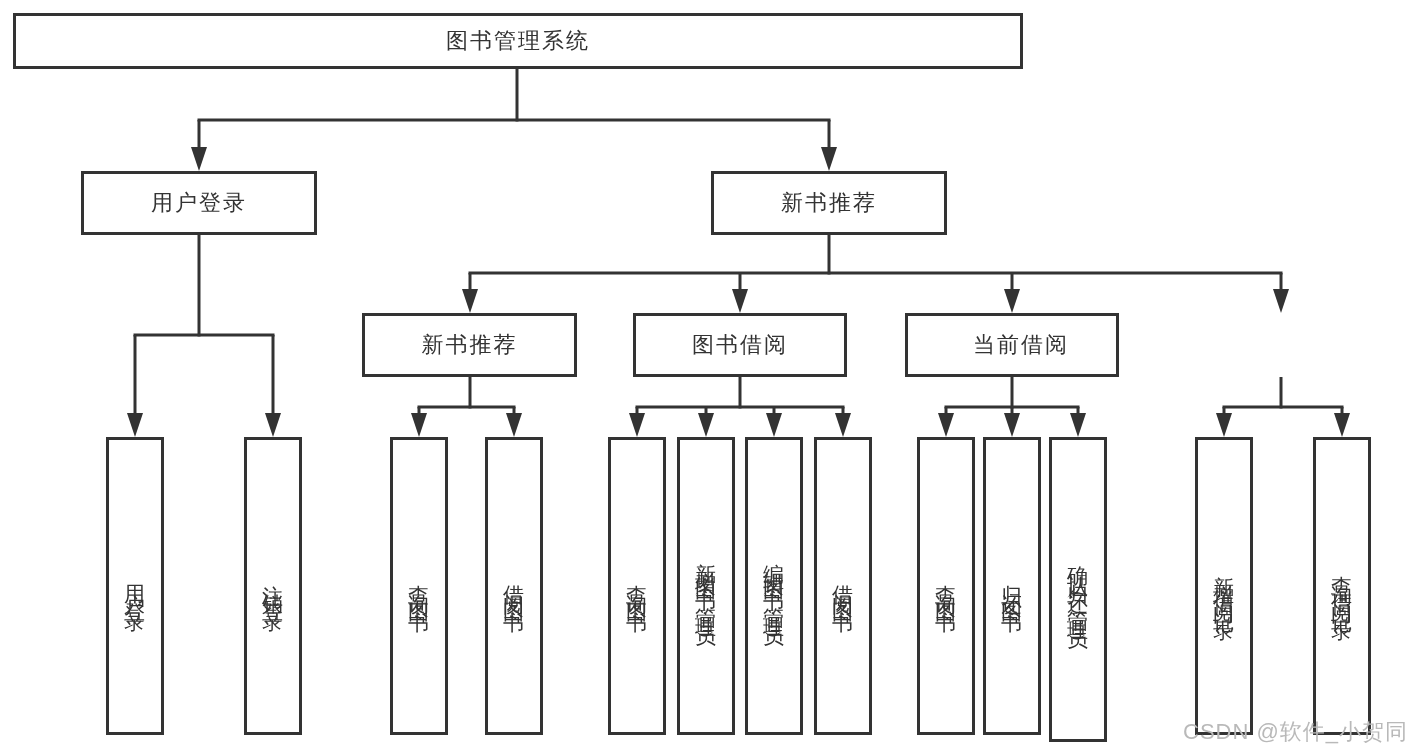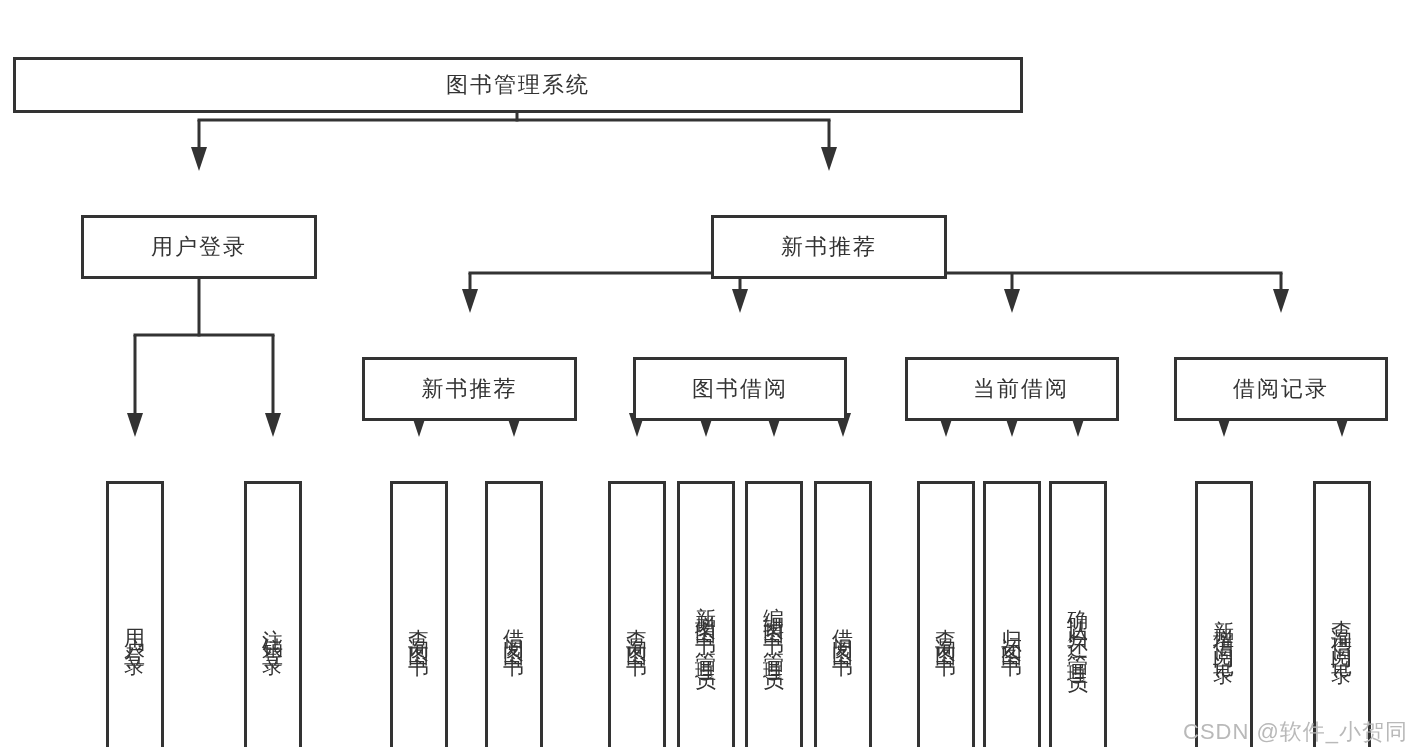--- a/index.html
+++ b/index.html
@@ -16,21 +16,20 @@
   .box {
     position:absolute;
     box-sizing:border-box;
     border:3px solid #333333;
     background:#ffffff;
     color:#333333;
     display:flex;
     align-items:center;
     justify-content:center;
     text-align:left;
-    margin-top:44px;
   }
   .box.h { font-size:22px; letter-spacing:2px; white-space:nowrap; }
   .box.v {
     writing-mode:vertical-rl;
     font-size:21px;
     letter-spacing:9px;
     line-height:1;
   }
   .watermark {
     position:absolute;
@@ -124,21 +123,20 @@
   </svg>
 
   <div class="box h" style="left:13px; top:13px; width:1010px; height:56px;">图书管理系统</div>
 
   <div class="box h" style="left:81px; top:171px; width:236px; height:64px;">用户登录</div>
   <div class="box h" style="left:711px; top:171px; width:236px; height:64px;">新书推荐</div>
 
   <div class="box h" style="left:362px; top:313px; width:215px; height:64px;">新书推荐</div>
   <div class="box h" style="left:633px; top:313px; width:214px; height:64px;">图书借阅</div>
   <div class="box h" style="left:905px; top:313px; width:214px; height:64px;padding-left:18px;">当前借阅</div>
-  <div class="box h" style="left:1174px; top:313px; width:214px; height:64px;">借阅记录</div>
 
   <div class="box v" style="left:106px; top:437px; width:58px; height:298px;">用户登录</div>
   <div class="box v" style="left:244px; top:437px; width:58px; height:298px;">注销登录</div>
 
   <div class="box v" style="left:390px; top:437px; width:58px; height:298px;">查询图书</div>
   <div class="box v" style="left:485px; top:437px; width:58px; height:298px;">借阅图书</div>
 
   <div class="box v" style="left:608px; top:437px; width:58px; height:298px;">查询图书</div>
   <div class="box v" style="left:677px; top:437px; width:58px; height:298px;">新增图书（管理员）</div>
   <div class="box v" style="left:745px; top:437px; width:58px; height:298px;">编辑图书（管理员）</div>

